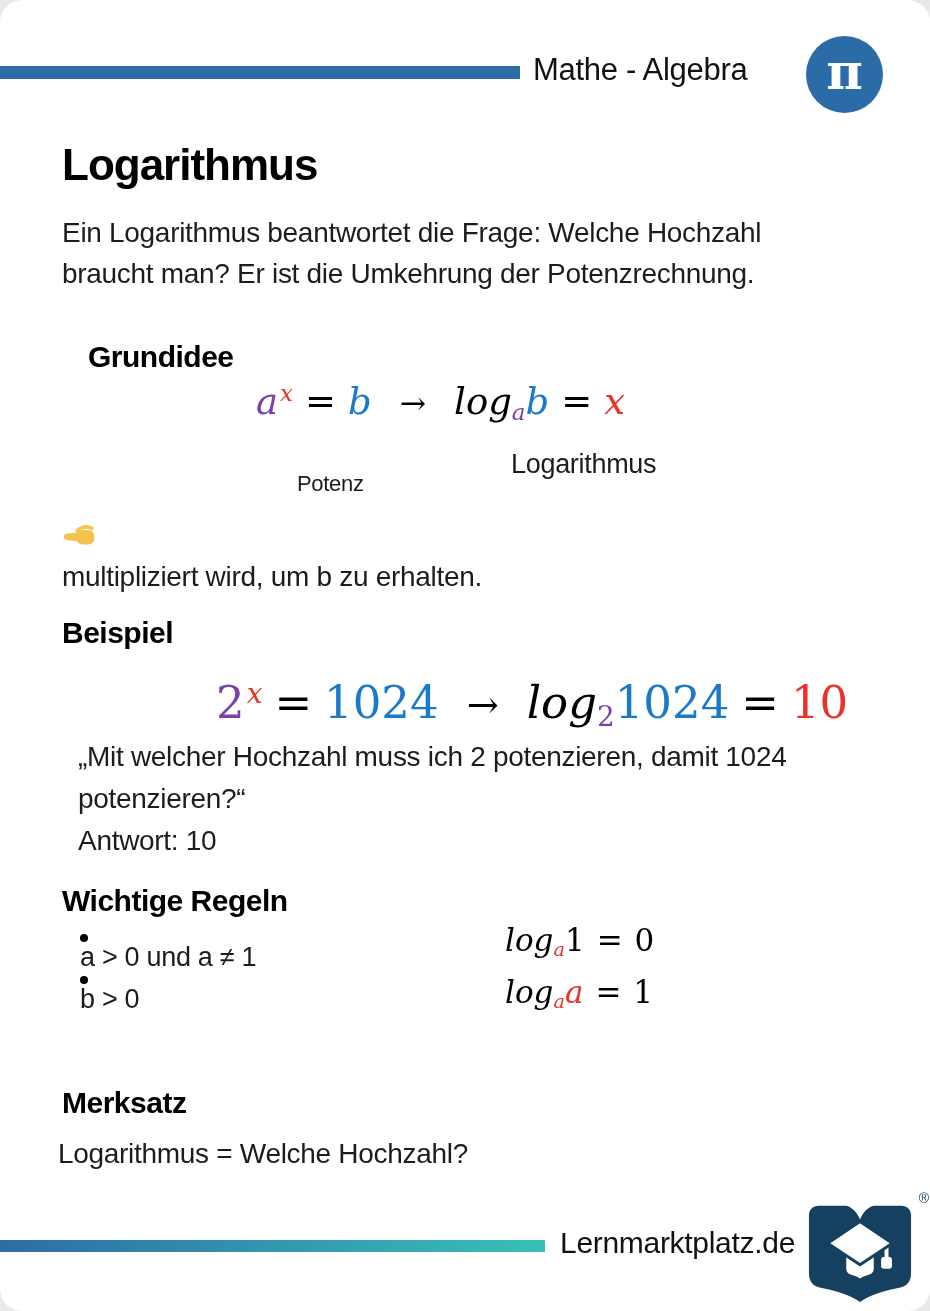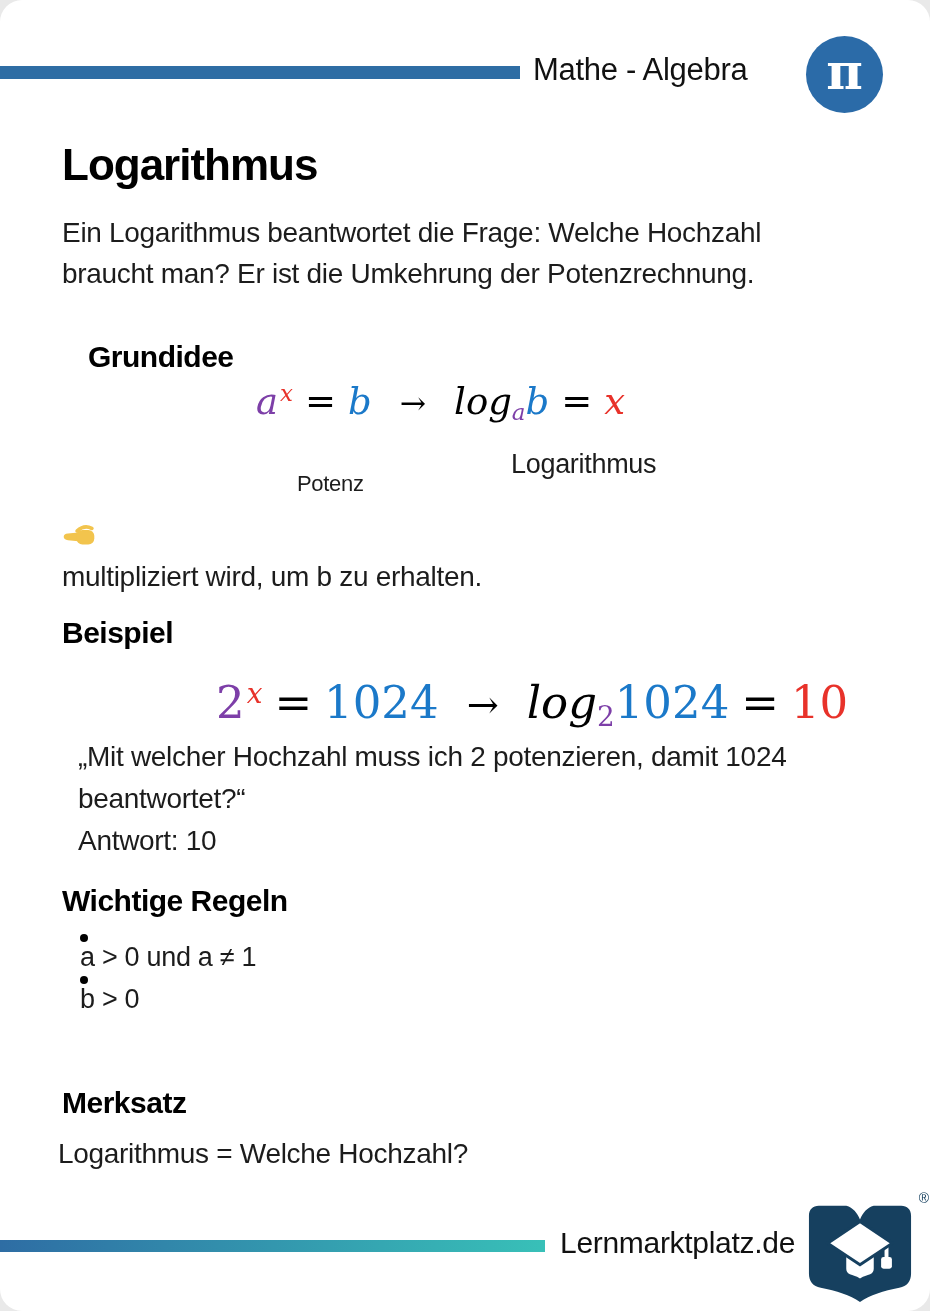--- a/index.html
+++ b/index.html
@@ -115,37 +115,45 @@
   </div>
 
   <div class="abs heading h-beispiel">Beispiel</div>
 
   <div class="abs formula formula2">
     <span class="purple up">2</span><sup class="red">x</sup><span class="eq">=</span><span class="blue up">1024</span><span class="arrow">→</span><span>log</span><sub class="purple up">2</sub><span class="blue up">1024</span><span class="eq">=</span><span class="red up">10</span>
   </div>
 
   <div class="abs quote">
     <div>„Mit welcher Hochzahl muss ich 2 potenzieren, damit 1024</div>
-    <div>beantwortet?“</div>
+    <div>potenzieren?“</div>
     <div>Antwort: 10</div>
   </div>
 
   <div class="abs heading h-regeln">Wichtige Regeln</div>
 
   <div class="abs bullets">
     <div class="bullet-row">
       <span class="dot"></span>
       <span>a &gt; 0 und a ≠ 1</span>
     </div>
     <div class="bullet-row">
       <span class="dot"></span>
       <span>b &gt; 0</span>
     </div>
   </div>
 
+  <div class="abs formula rules-formulas">
+    <div class="rf">
+      <span><span>log</span><sub class="red">a</sub><span class="up">1</span><span class="eq">=</span><span class="up">0</span></span>
+    </div>
+    <div class="rf">
+      <span><span>log</span><sub class="red">a</sub><span class="red">a</span><span class="eq">=</span><span class="up">1</span></span>
+    </div>
+  </div>
 
   <div class="abs heading h-merksatz">Merksatz</div>
   <div class="abs merksatz-text">Logarithmus = Welche Hochzahl?</div>
 
   <div class="abs footer-bar"></div>
   <div class="abs footer-site">Lernmarktplatz.de</div>
 
   <div class="abs footer-logo">
     <span class="reg">®</span>
     <svg viewBox="0 0 120 110" width="118" height="108" style="position:absolute;left:0;top:8px;" xmlns="http://www.w3.org/2000/svg">

